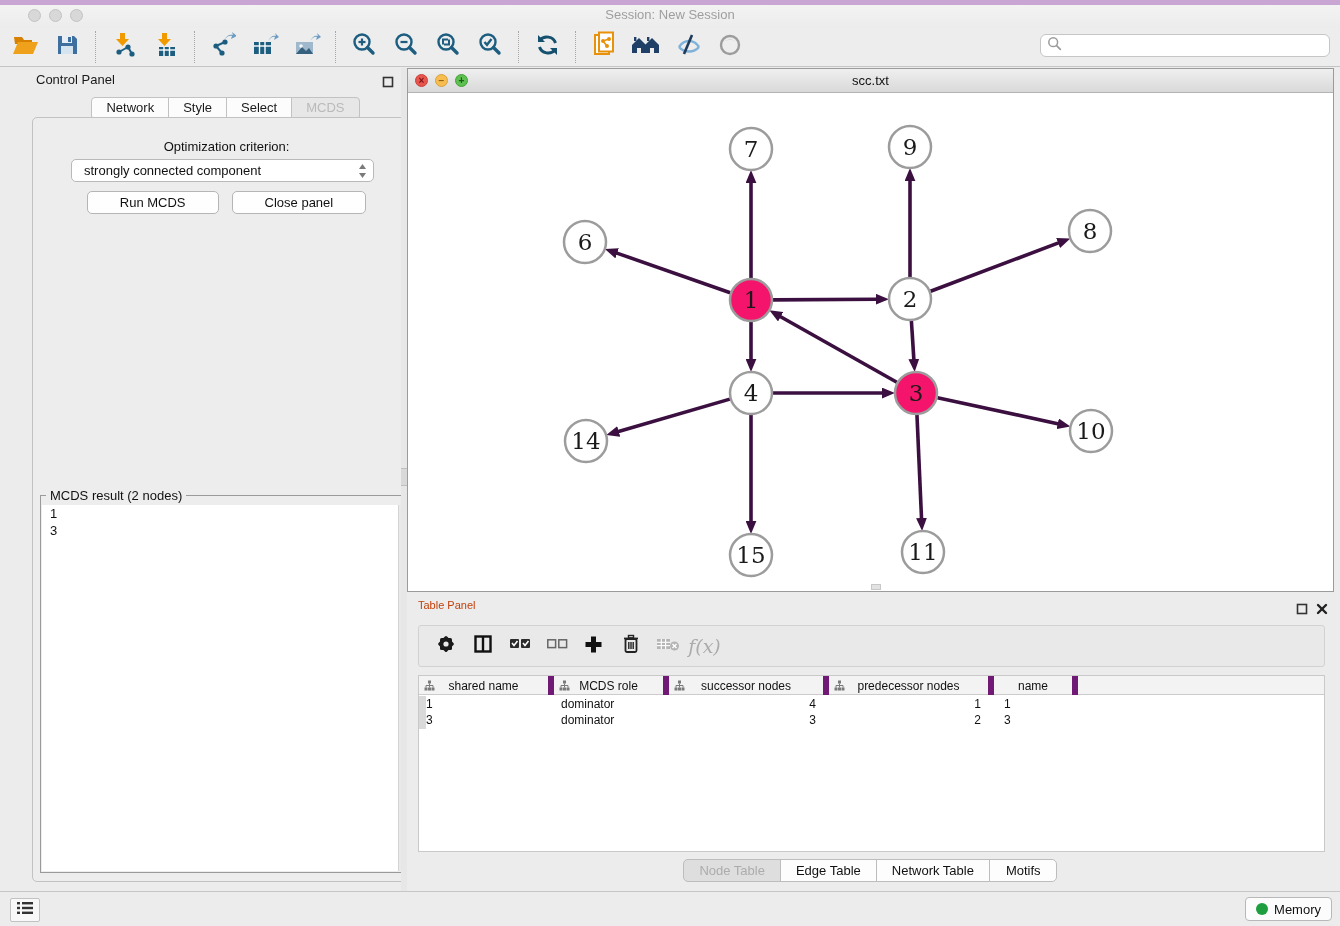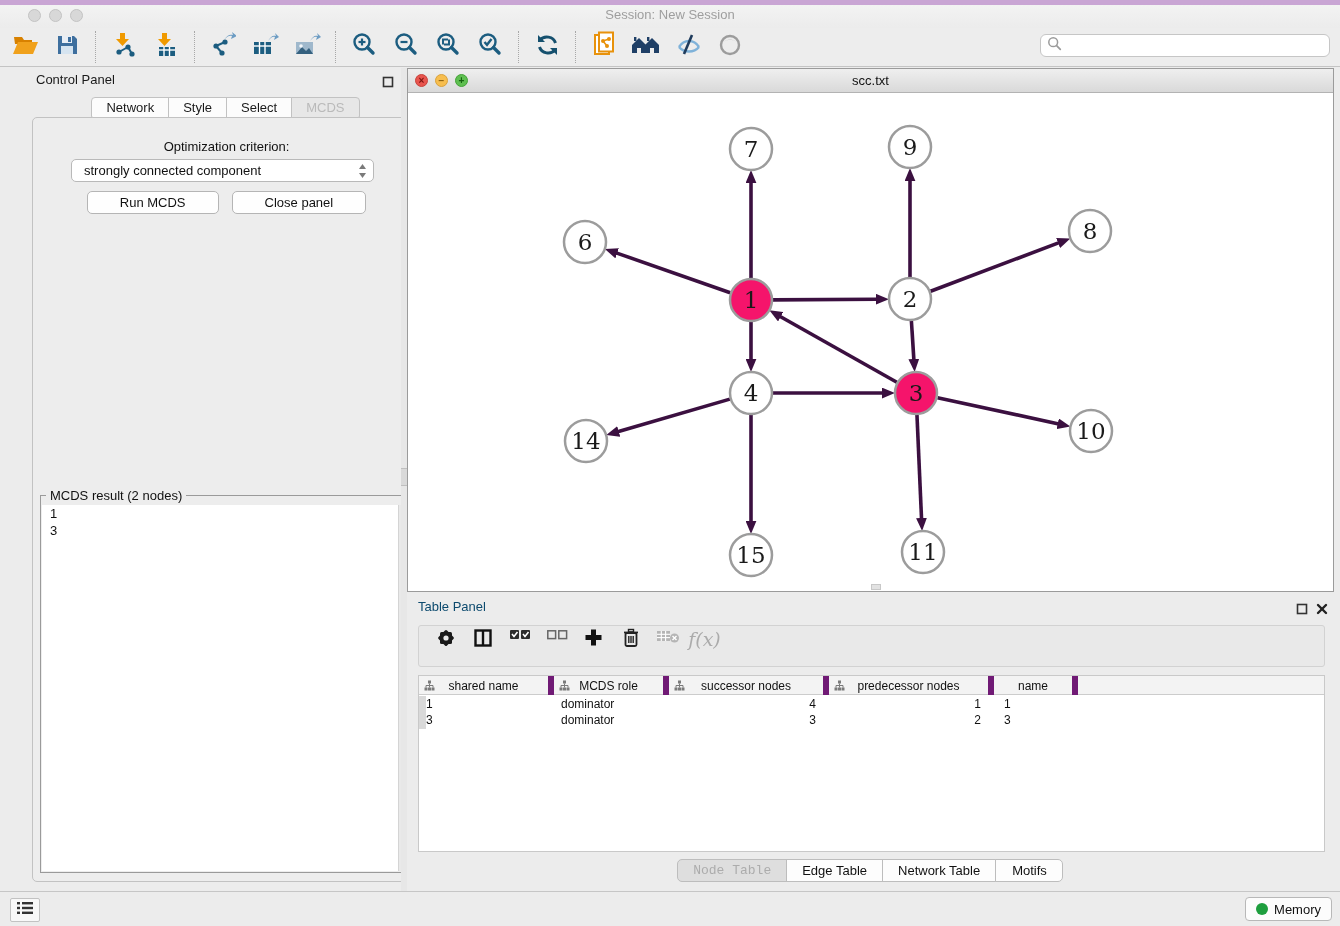--- a/index.html
+++ b/index.html
@@ -66,44 +66,44 @@
   .tl i { width:13px; height:13px; border-radius:50%; font-size:10px; font-weight:bold;
     display:flex; align-items:center; justify-content:center; font-style:normal; }
   .tl .red { background:#E8554E; border:1px solid #C8433C; color:#7E1410; }
   .tl .yellow { background:#F7BE4F; border:1px solid #D9A23C; color:#8E6311; }
   .tl .green { background:#5FBF51; border:1px solid #43A238; color:#14620F; }
   .net-canvas { position:absolute; top:25px; left:1px; right:1px; bottom:1px; background:#fff; }
   .net-grip { position:absolute; bottom:1px; left:50%; width:10px; height:6px; background:#E2E2E2; border:1px solid #C8C8C8; }
 
   
   .table-panel { position:absolute; left:407px; top:592px; right:6px; bottom:35px; background:#ECECEC; }
-  .tp-head { position:absolute; top:7px; left:11px; font-size:13px; color:#0c4a6e; }
+  .tp-head { position:absolute; top:7px; left:11px; font-size:11px; color:#c2410c; }
   .tp-icons { position:absolute; top:9px; right:6px; display:flex; gap:8px; }
   .tp-toolbar { position:absolute; top:33px; left:11px; right:9px; height:42px; background:#E9E9E9;
     border:1px solid #D2D2D2; border-radius:3px; display:flex; align-items:center; padding-left:8px; }
-  .tp-tool { width:37px; height:36px; display:flex; align-items:flex-start; justify-content:center; }
+  .tp-tool { width:37px; height:36px; display:flex; align-items:center; justify-content:center; }
   .fx { font-family:"DejaVu Serif", serif; font-style:italic; font-size:19px; color:#ABABAB; }
   .tp-table { position:absolute; top:83px; left:11px; right:9px; height:177px; background:#fff;
     border:1px solid #C9C9C9; overflow:hidden; }
   .thead { position:absolute; top:0; left:0; right:0; height:19px; background:#F3F3F3; border-bottom:1px solid #CCCCCC; display:flex; }
   .th { position:relative; height:19px; border-right:6px solid #701a75; display:flex; align-items:center; justify-content:center; font-size:12px; color:#111; }
   .th .tree { position:absolute; left:5px; top:4px; }
   .th-fill { flex:1; border-right:none; }
   .tbody { position:absolute; top:20px; left:0; right:0; }
   .gutter { position:absolute; left:0; top:0; width:7px; height:33px; background:#D9D9D9; }
   .tr { display:flex; height:16px; line-height:16px; font-size:12px; color:#111; }
   .td { overflow:hidden; white-space:nowrap; }
   .al { padding-left:7px; text-align:left; }
   .ar { padding-right:13px; text-align:right; }
   .tp-tabs { position:absolute; bottom:9px; left:0; right:0; display:flex; justify-content:center; }
   .tp-tab { height:23px; line-height:21px; padding:0 15px; font-size:13px; color:#111;
     background:#FDFDFD; border:1px solid #BDBDBD; margin-left:-1px; }
   .tp-tab:first-child { border-radius:5px 0 0 5px; }
   .tp-tab:last-child { border-radius:0 5px 5px 0;padding-left:16px; }
-  .tp-tab.active { background:#DEDEDE; color:#ACACAC;font-family:Liberation Mono, monospace; }
+  .tp-tab.active { background:#DEDEDE; color:#ACACAC; }
 
   
   .status-bar { position:absolute; bottom:0; left:0; right:0; height:35px; background:#ECECEC; border-top:1px solid #C6C6C6; }
   .list-btn { position:absolute; left:10px; top:6px; width:30px; height:24px; background:#F8F8F8;
     border:1px solid #C2C2C2; border-radius:2px; display:flex; align-items:center; justify-content:center; }
   .mem-btn { position:absolute; right:8px; top:5px; height:24px; background:#FCFCFC; border:1px solid #B8B8B8;
     border-radius:4px; display:flex; align-items:center; gap:6px; padding:0 10px; font-size:13px; color:#111; }
   .mem-dot { width:12px; height:12px; border-radius:50%; background:#1E9E3E; }
 
   .icon-x line { stroke:#222; stroke-width:2.4; stroke-linecap:round; }

